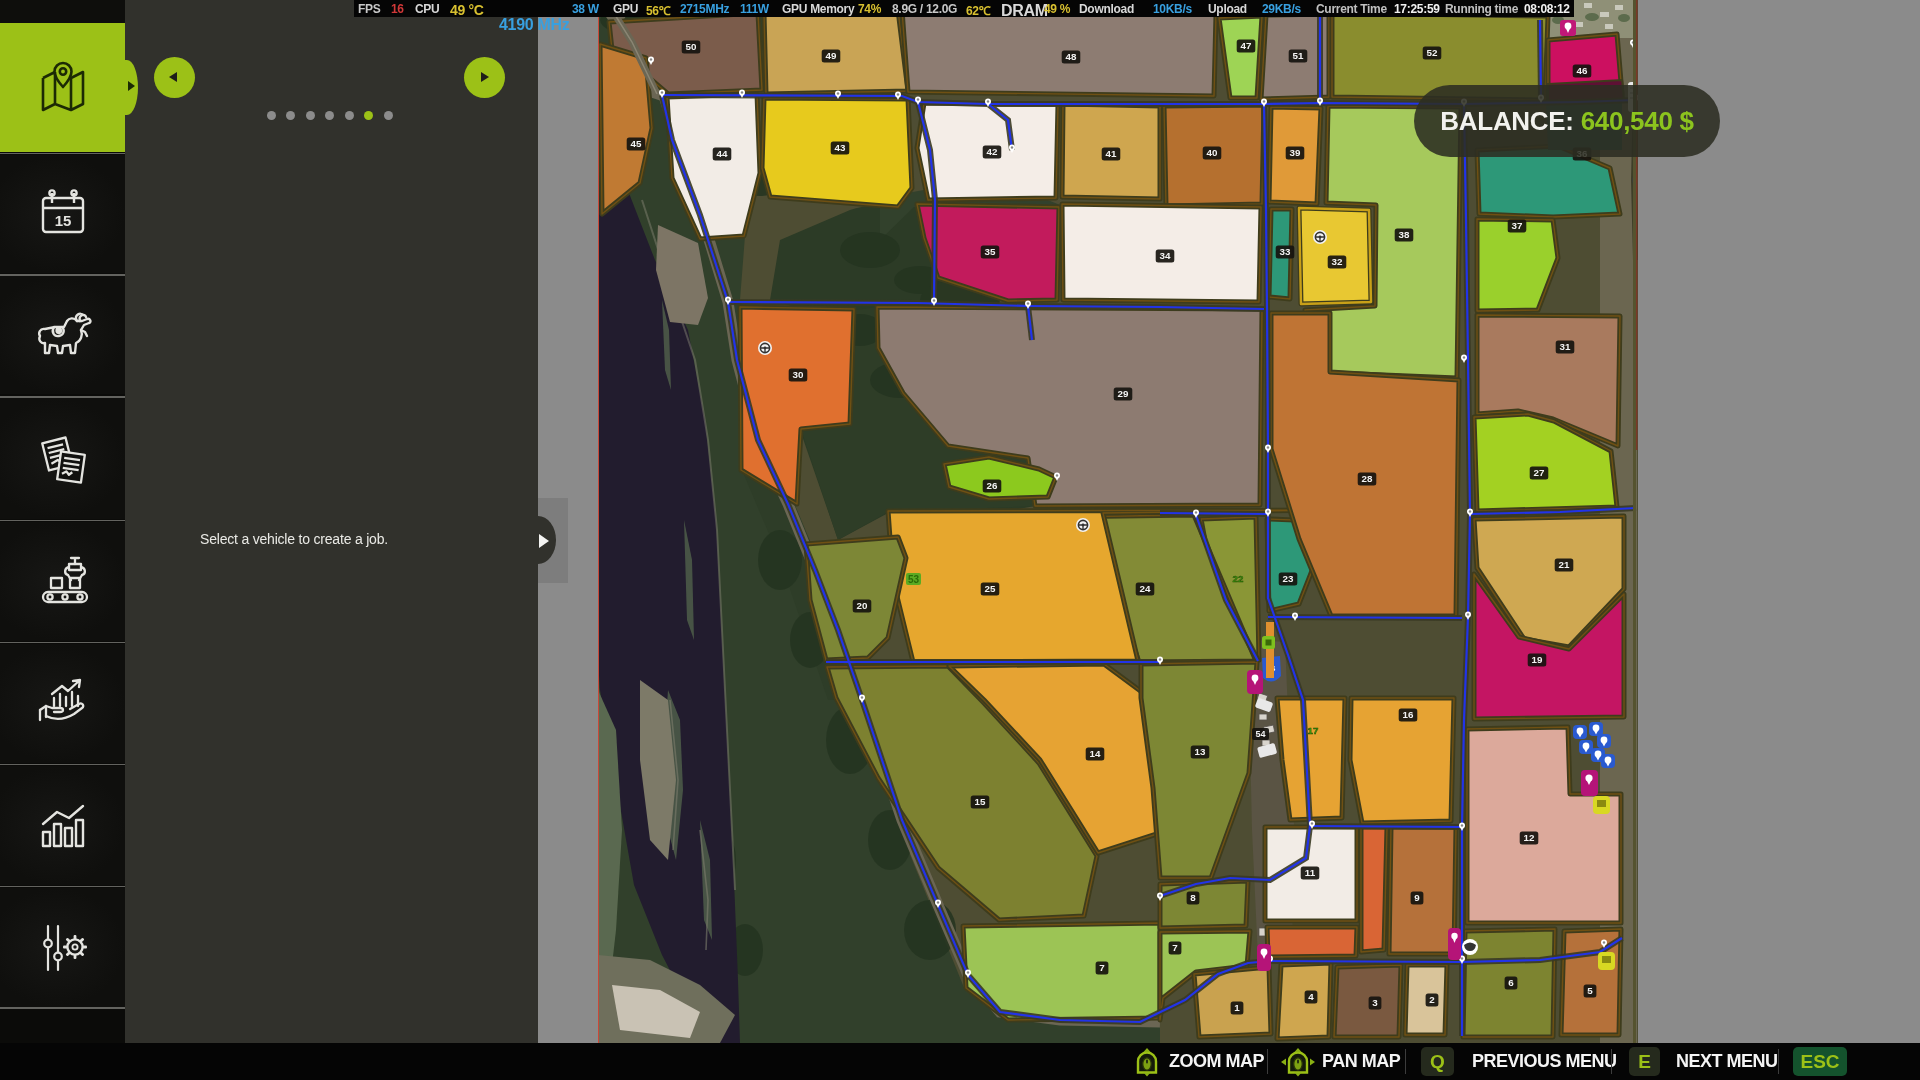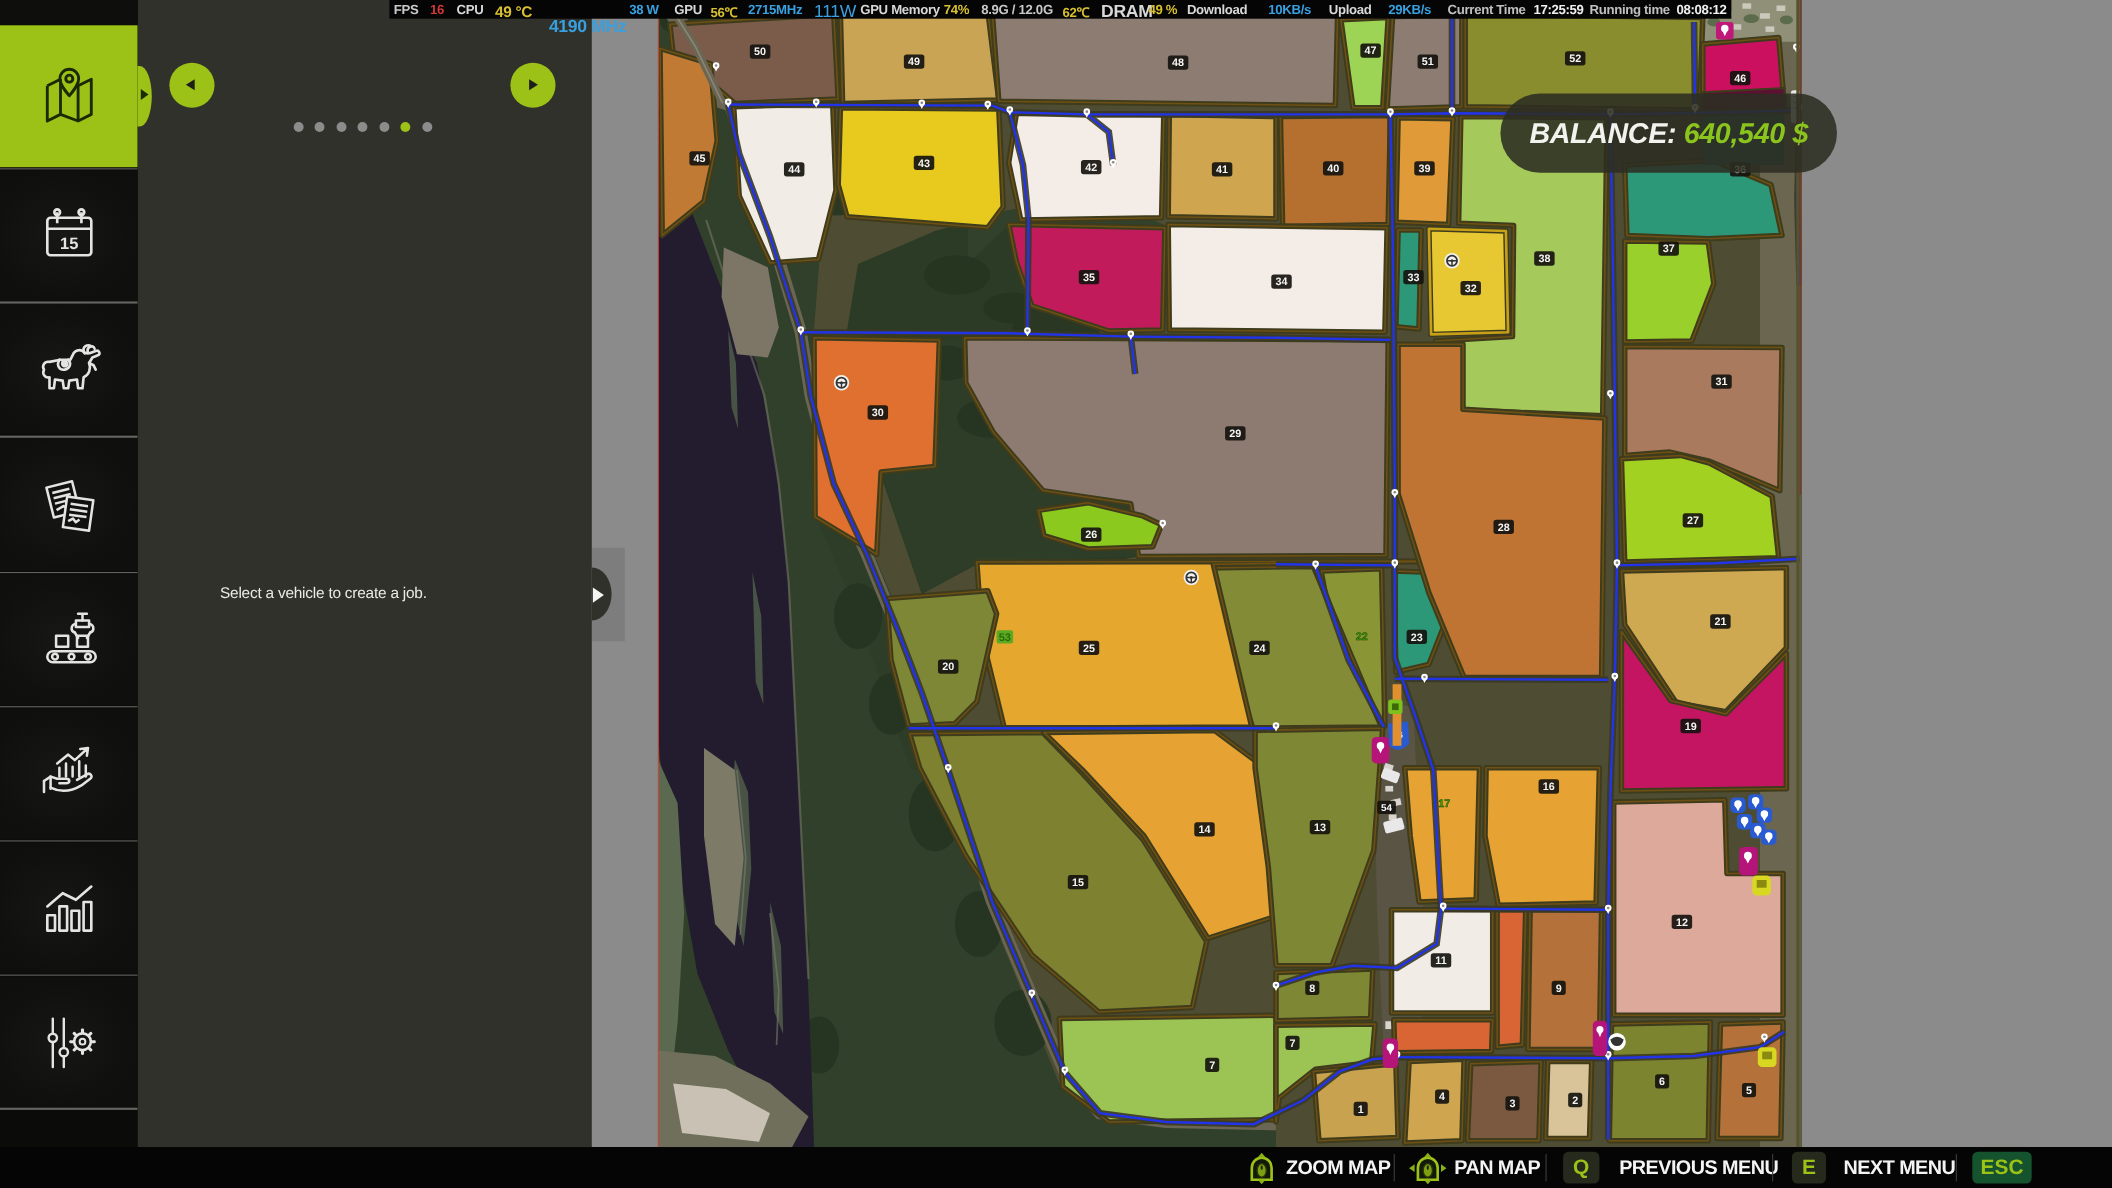--- a/index.html
+++ b/index.html
@@ -1085,38 +1085,38 @@
 <div class="abs" id="statsbar" style="left:354px;top:0;width:1220px;height:17px;background:#050505;">
 <span class="abs" style="left:4px;top:2px;font-size:12px;font-weight:bold;letter-spacing:-0.3px;color:#c8c8c8;white-space:nowrap;">FPS</span>
 <span class="abs" style="left:37px;top:2px;font-size:12px;font-weight:bold;letter-spacing:-0.3px;color:#d03838;white-space:nowrap;">16</span>
 <span class="abs" style="left:61px;top:2px;font-size:12px;font-weight:bold;letter-spacing:-0.3px;color:#d8d8d8;white-space:nowrap;">CPU</span>
 <span class="abs" style="left:96px;top:2px;font-size:14px;font-weight:bold;letter-spacing:-0.3px;color:#d8c030;white-space:nowrap;">49 °C</span>
 <span class="abs" style="left:145px;top:16px;font-size:16px;font-weight:bold;letter-spacing:-0.3px;color:#38a0e0;white-space:nowrap;">4190 MHz</span>
 <span class="abs" style="left:218px;top:2px;font-size:12px;font-weight:bold;letter-spacing:-0.3px;color:#38a0e0;white-space:nowrap;">38 W</span>
 <span class="abs" style="left:259px;top:2px;font-size:12px;font-weight:bold;letter-spacing:-0.3px;color:#d8d8d8;white-space:nowrap;">GPU</span>
 <span class="abs" style="left:292px;top:2px;font-size:12px;font-weight:bold;letter-spacing:-0.3px;color:#d8c030;white-space:nowrap;">56℃</span>
 <span class="abs" style="left:326px;top:2px;font-size:12px;font-weight:bold;letter-spacing:-0.3px;color:#38a0e0;white-space:nowrap;">2715MHz</span>
-<span class="abs" style="left:386px;top:2px;font-size:16px;font-weight:normal;letter-spacing:-0.3px;color:#38a0e0;white-space:nowrap;">111W</span>
+<span class="abs" style="left:386px;top:2px;font-size:12px;font-weight:bold;letter-spacing:-0.3px;color:#38a0e0;white-space:nowrap;">111W</span>
 <span class="abs" style="left:428px;top:2px;font-size:12px;font-weight:bold;letter-spacing:-0.3px;color:#d8d8d8;white-space:nowrap;">GPU Memory</span>
 <span class="abs" style="left:504px;top:2px;font-size:12px;font-weight:bold;letter-spacing:-0.3px;color:#d8c030;white-space:nowrap;">74%</span>
 <span class="abs" style="left:538px;top:2px;font-size:12px;font-weight:bold;letter-spacing:-0.3px;color:#c8c8c8;white-space:nowrap;">8.9G / 12.0G</span>
 <span class="abs" style="left:612px;top:2px;font-size:12px;font-weight:bold;letter-spacing:-0.3px;color:#d8c030;white-space:nowrap;">62℃</span>
 <span class="abs" style="left:647px;top:2px;font-size:16px;font-weight:bold;letter-spacing:-0.3px;color:#d8d8d8;white-space:nowrap;">DRAM</span>
 <span class="abs" style="left:690px;top:2px;font-size:12px;font-weight:bold;letter-spacing:-0.3px;color:#d8c030;white-space:nowrap;">49 %</span>
 <span class="abs" style="left:725px;top:2px;font-size:12px;font-weight:bold;letter-spacing:-0.3px;color:#d8d8d8;white-space:nowrap;">Download</span>
 <span class="abs" style="left:799px;top:2px;font-size:12px;font-weight:bold;letter-spacing:-0.3px;color:#38a0e0;white-space:nowrap;">10KB/s</span>
 <span class="abs" style="left:854px;top:2px;font-size:12px;font-weight:bold;letter-spacing:-0.3px;color:#d8d8d8;white-space:nowrap;">Upload</span>
 <span class="abs" style="left:908px;top:2px;font-size:12px;font-weight:bold;letter-spacing:-0.3px;color:#38a0e0;white-space:nowrap;">29KB/s</span>
 <span class="abs" style="left:962px;top:2px;font-size:12px;font-weight:bold;letter-spacing:-0.3px;color:#c0c0c0;white-space:nowrap;">Current Time</span>
 <span class="abs" style="left:1040px;top:2px;font-size:12px;font-weight:bold;letter-spacing:-0.3px;color:#f0f0f0;white-space:nowrap;">17:25:59</span>
 <span class="abs" style="left:1091px;top:2px;font-size:12px;font-weight:bold;letter-spacing:-0.3px;color:#c0c0c0;white-space:nowrap;">Running time</span>
 <span class="abs" style="left:1170px;top:2px;font-size:12px;font-weight:bold;letter-spacing:-0.3px;color:#f0f0f0;white-space:nowrap;">08:08:12</span>
 </div>
 
-<div class="abs" id="balance" style="left:1364px;top:85px;width:306px;height:72px;background:rgba(44,46,34,0.88);border-radius:36px;display:flex;align-items:center;justify-content:center;font-size:26px;font-weight:bold;letter-spacing:-0.3px;color:#f2f2ee;white-space:nowrap;font-style:italic;">BALANCE:&nbsp;<span style="color:#8cc41e;">640,540 $</span></div>
+<div class="abs" id="balance" style="left:1414px;top:85px;width:306px;height:72px;background:rgba(44,46,34,0.88);border-radius:36px;display:flex;align-items:center;justify-content:center;font-size:26px;font-weight:bold;letter-spacing:-0.3px;color:#f2f2ee;white-space:nowrap;">BALANCE:&nbsp;<span style="color:#8cc41e;">640,540 $</span></div>
 
 <div class="abs" id="bottombar" style="left:0;top:1043px;width:1920px;height:37px;background:#050505;">
 
 <svg class="abs" style="left:1129px;top:4px;" width="36" height="30" viewBox="0 0 36 30">
         <path d="M9 25.5 L9 14.5 A9 9 0 0 1 27 14.5 L27 25.5 Z" fill="#141a0a" stroke="#9cc117" stroke-width="2.4"></path>
         <ellipse cx="18" cy="17" rx="4.2" ry="6.2" fill="#7da012" stroke="#2a3508" stroke-width="1.2"></ellipse>
         <rect x="17.1" y="12.5" width="1.8" height="4" rx="0.9" fill="#1c2310"></rect>
         <path d="M18 1 L21.5 5 L14.5 5 Z" fill="#8ab014"></path>
         <path d="M18 29.5 L21.5 25.5 L14.5 25.5 Z" fill="#8ab014"></path>
       </svg>

